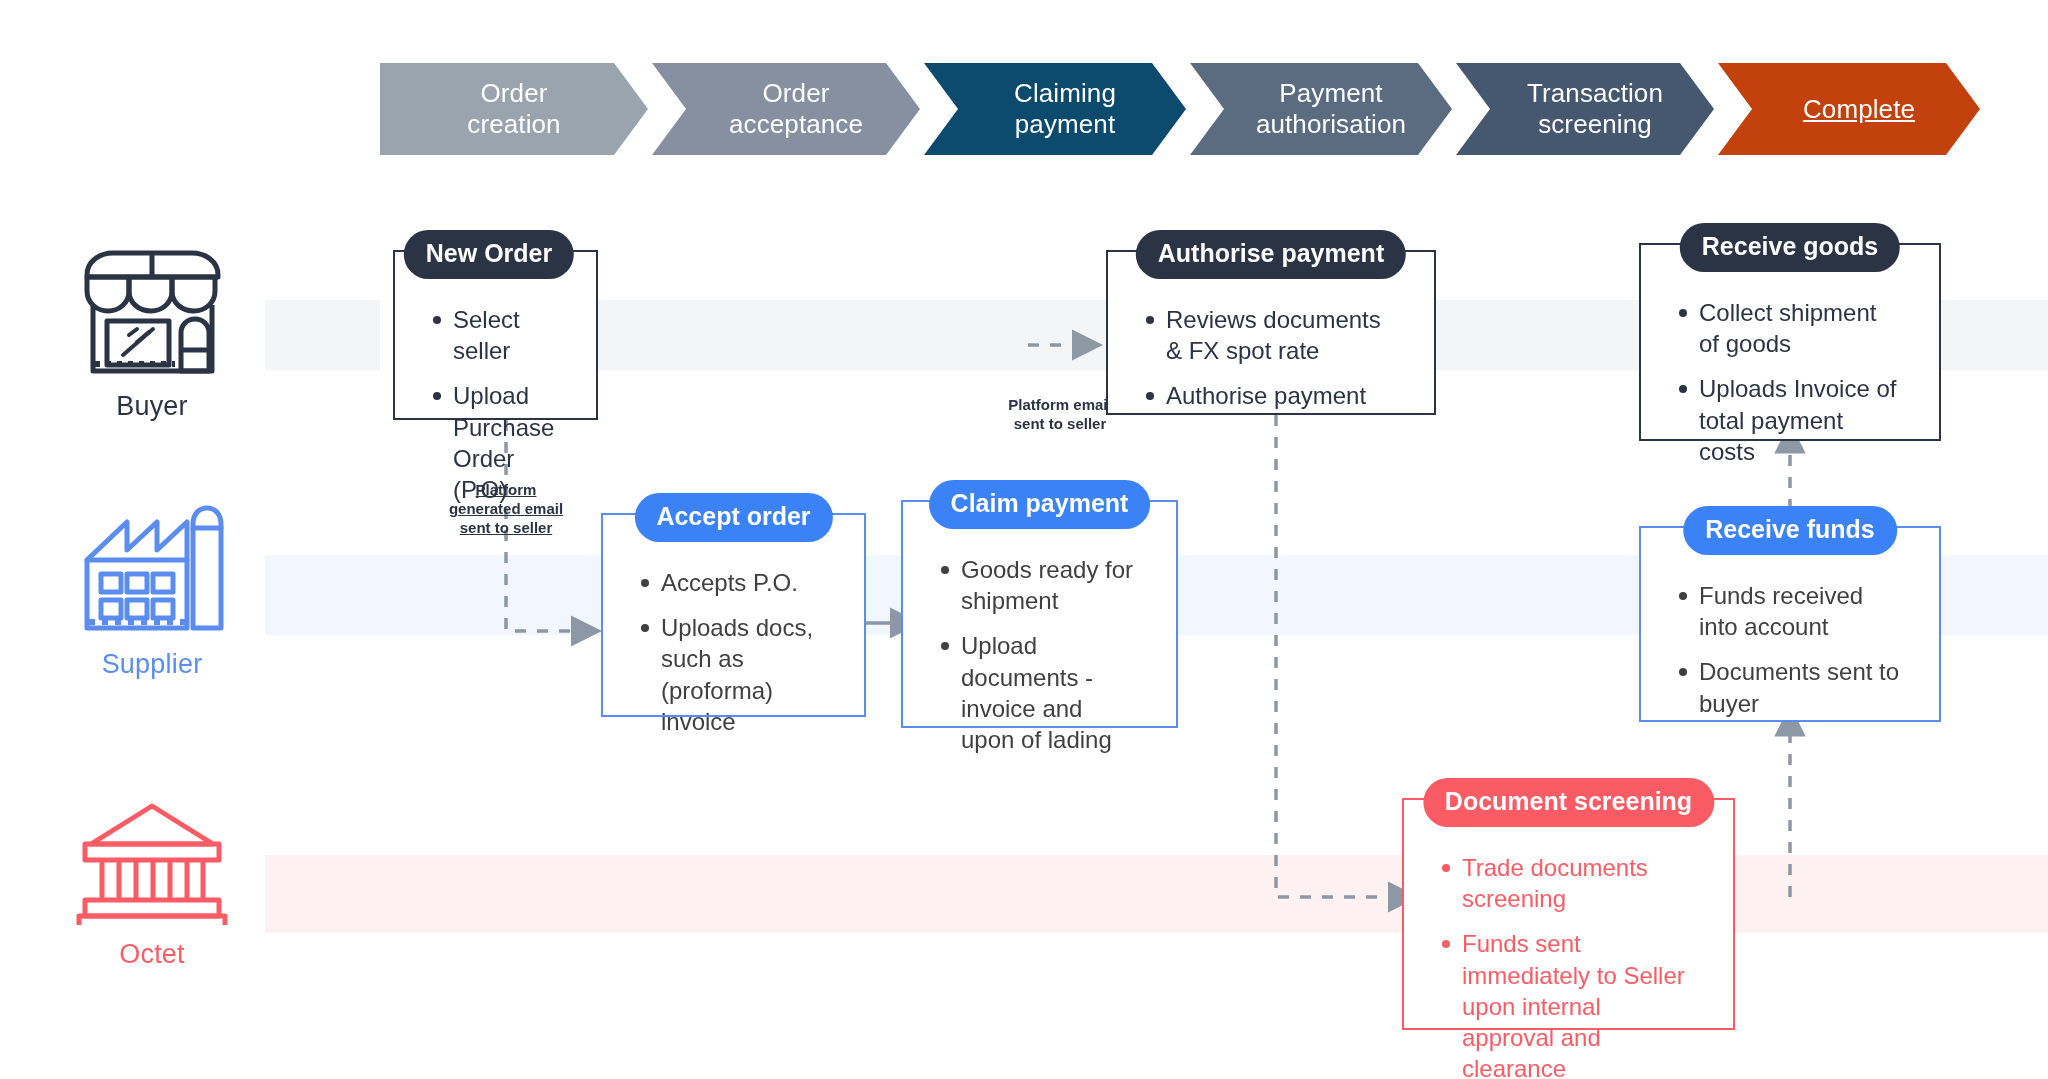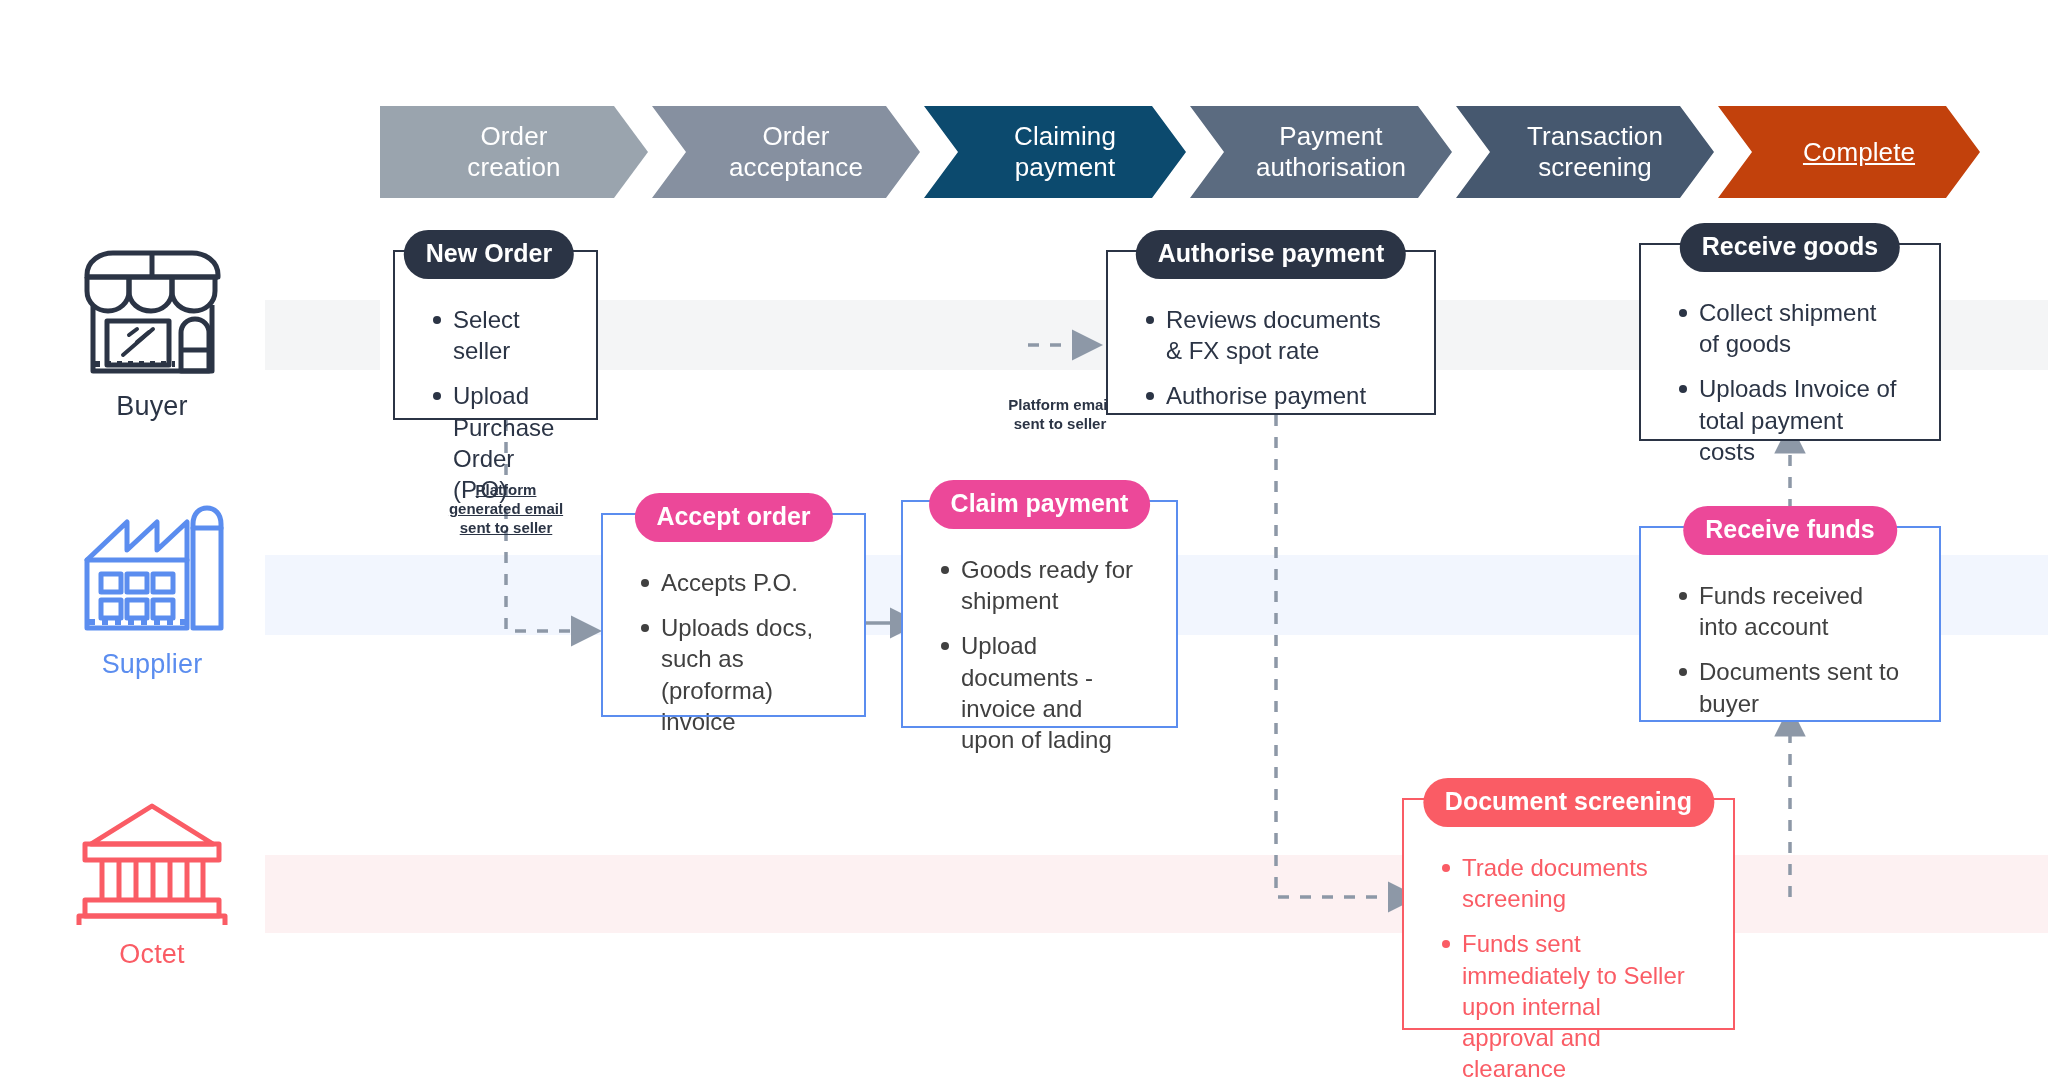--- a/index.html
+++ b/index.html
@@ -15,21 +15,21 @@
   .lane {
     position: absolute;
     left: 265px;
     width: 1783px;
   }
   .lane-buyer    { top: 300px;  height: 70px;  background: #f4f5f6; }
   .lane-supplier { top: 555px;  height: 80px;  background: #f2f6fe; }
   .lane-octet    { top: 855px;  height: 78px;  background: #fdf1f2; }
 
   
-  .chev-band { position:absolute; left:380px; top:63px; height:92px; display:flex;margin-top:43px; }
+  .chev-band { position:absolute; left:380px; top:63px; height:92px; display:flex; }
   .chev {
     position: relative;
     height: 92px;
     display: flex;
     align-items: center;
     justify-content: center;
     color: #ffffff;
     font-size: 26px;
     line-height: 1.18;
     text-align: center;
@@ -91,21 +91,21 @@
     border-radius: 50%;
     background: currentColor;
   }
 
   
   .t-dark .body { border-color:#2b3445; }
   .t-dark .pill { background:#2b3445; }
   .t-dark ul.items li { color:#2b3445; }
   
   .t-blue .body { border-color:#5b8def; }
-  .t-blue .pill { background:#ec4899; }
+  .t-blue .pill { background:#3b82f6; }
   .t-blue ul.items li { color:#404040; }
   
   .t-red .body { border-color:#fa5c65; }
   .t-red .pill { background:#fa5c65; }
   .t-red ul.items li { color:#fa5c65; }
 
   
   .note {
     position:absolute;
     color:#2b3445;

